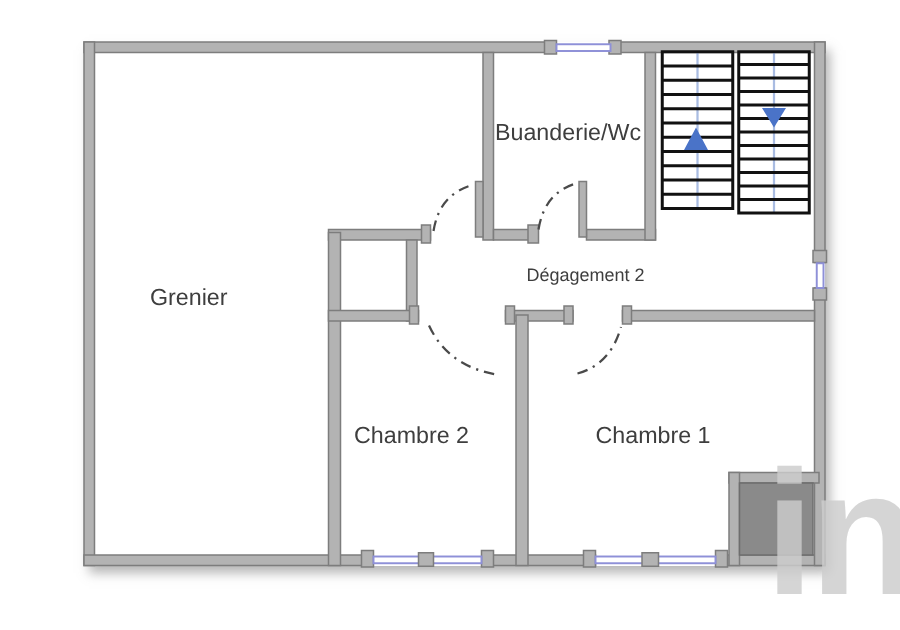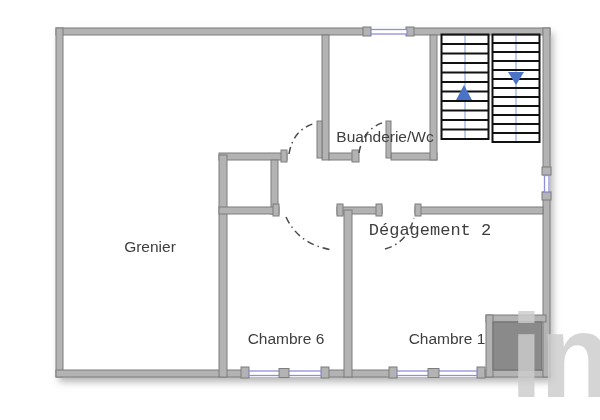--- a/index.html
+++ b/index.html
@@ -7,25 +7,25 @@
     position:relative;width:600px;height:420px;background:#ffffff;overflow:hidden;
     font-family:"Liberation Sans",sans-serif;
   }
   .plan-shadow{
     position:absolute;left:56px;top:28px;width:494px;height:349px;
     box-shadow:3px 5px 7px rgba(110,110,110,0.5);
   }
   svg.plan{position:absolute;left:0;top:0;}
   .room-label{
     position:absolute;color:#3e3e3e;font-size:15.5px;line-height:18px;
-    text-align:center;white-space:nowrap;z-index:3;margin-top:48px;
+    text-align:left;white-space:nowrap;z-index:3;
   }
   .lbl-grenier{left:100px;top:190px;width:100px;}
   .lbl-buanderie{left:330px;top:80px;width:110px;}
-  .lbl-degagement{left:368px;top:174px;width:124px;font-size:17px;font-family:Liberation Mono, monospace;}
+  .lbl-degagement{left:351px;top:174px;width:124px;font-size:12px;}
   .lbl-chambre4{left:236px;top:282px;width:100px;}
   .lbl-chambre3{left:397px;top:282px;width:100px;}
   .watermark{
     position:absolute;left:510px;top:297px;z-index:5;
     font-size:118px;line-height:1;font-weight:bold;letter-spacing:-3px;
     color:#cdcdcd;opacity:0.82;
   }
 </style>
 </head>
 <body>
@@ -148,18 +148,18 @@
       </g>
 
       <polygon points="464,85 456,100 472,100" fill="#4a73c8"></polygon>
       <polygon points="508,72 524,72 516,85" fill="#4a73c8"></polygon>
     </g>
   </svg>
 
   <div class="room-label lbl-grenier">Grenier</div>
   <div class="room-label lbl-buanderie">Buanderie/Wc</div>
   <div class="room-label lbl-degagement">Dégagement 2</div>
-  <div class="room-label lbl-chambre4">Chambre 6</div>
+  <div class="room-label lbl-chambre4">Chambre 2</div>
   <div class="room-label lbl-chambre3">Chambre 1</div>
 
   <div class="watermark">in</div>
 
 </div>
 
 </body></html>

